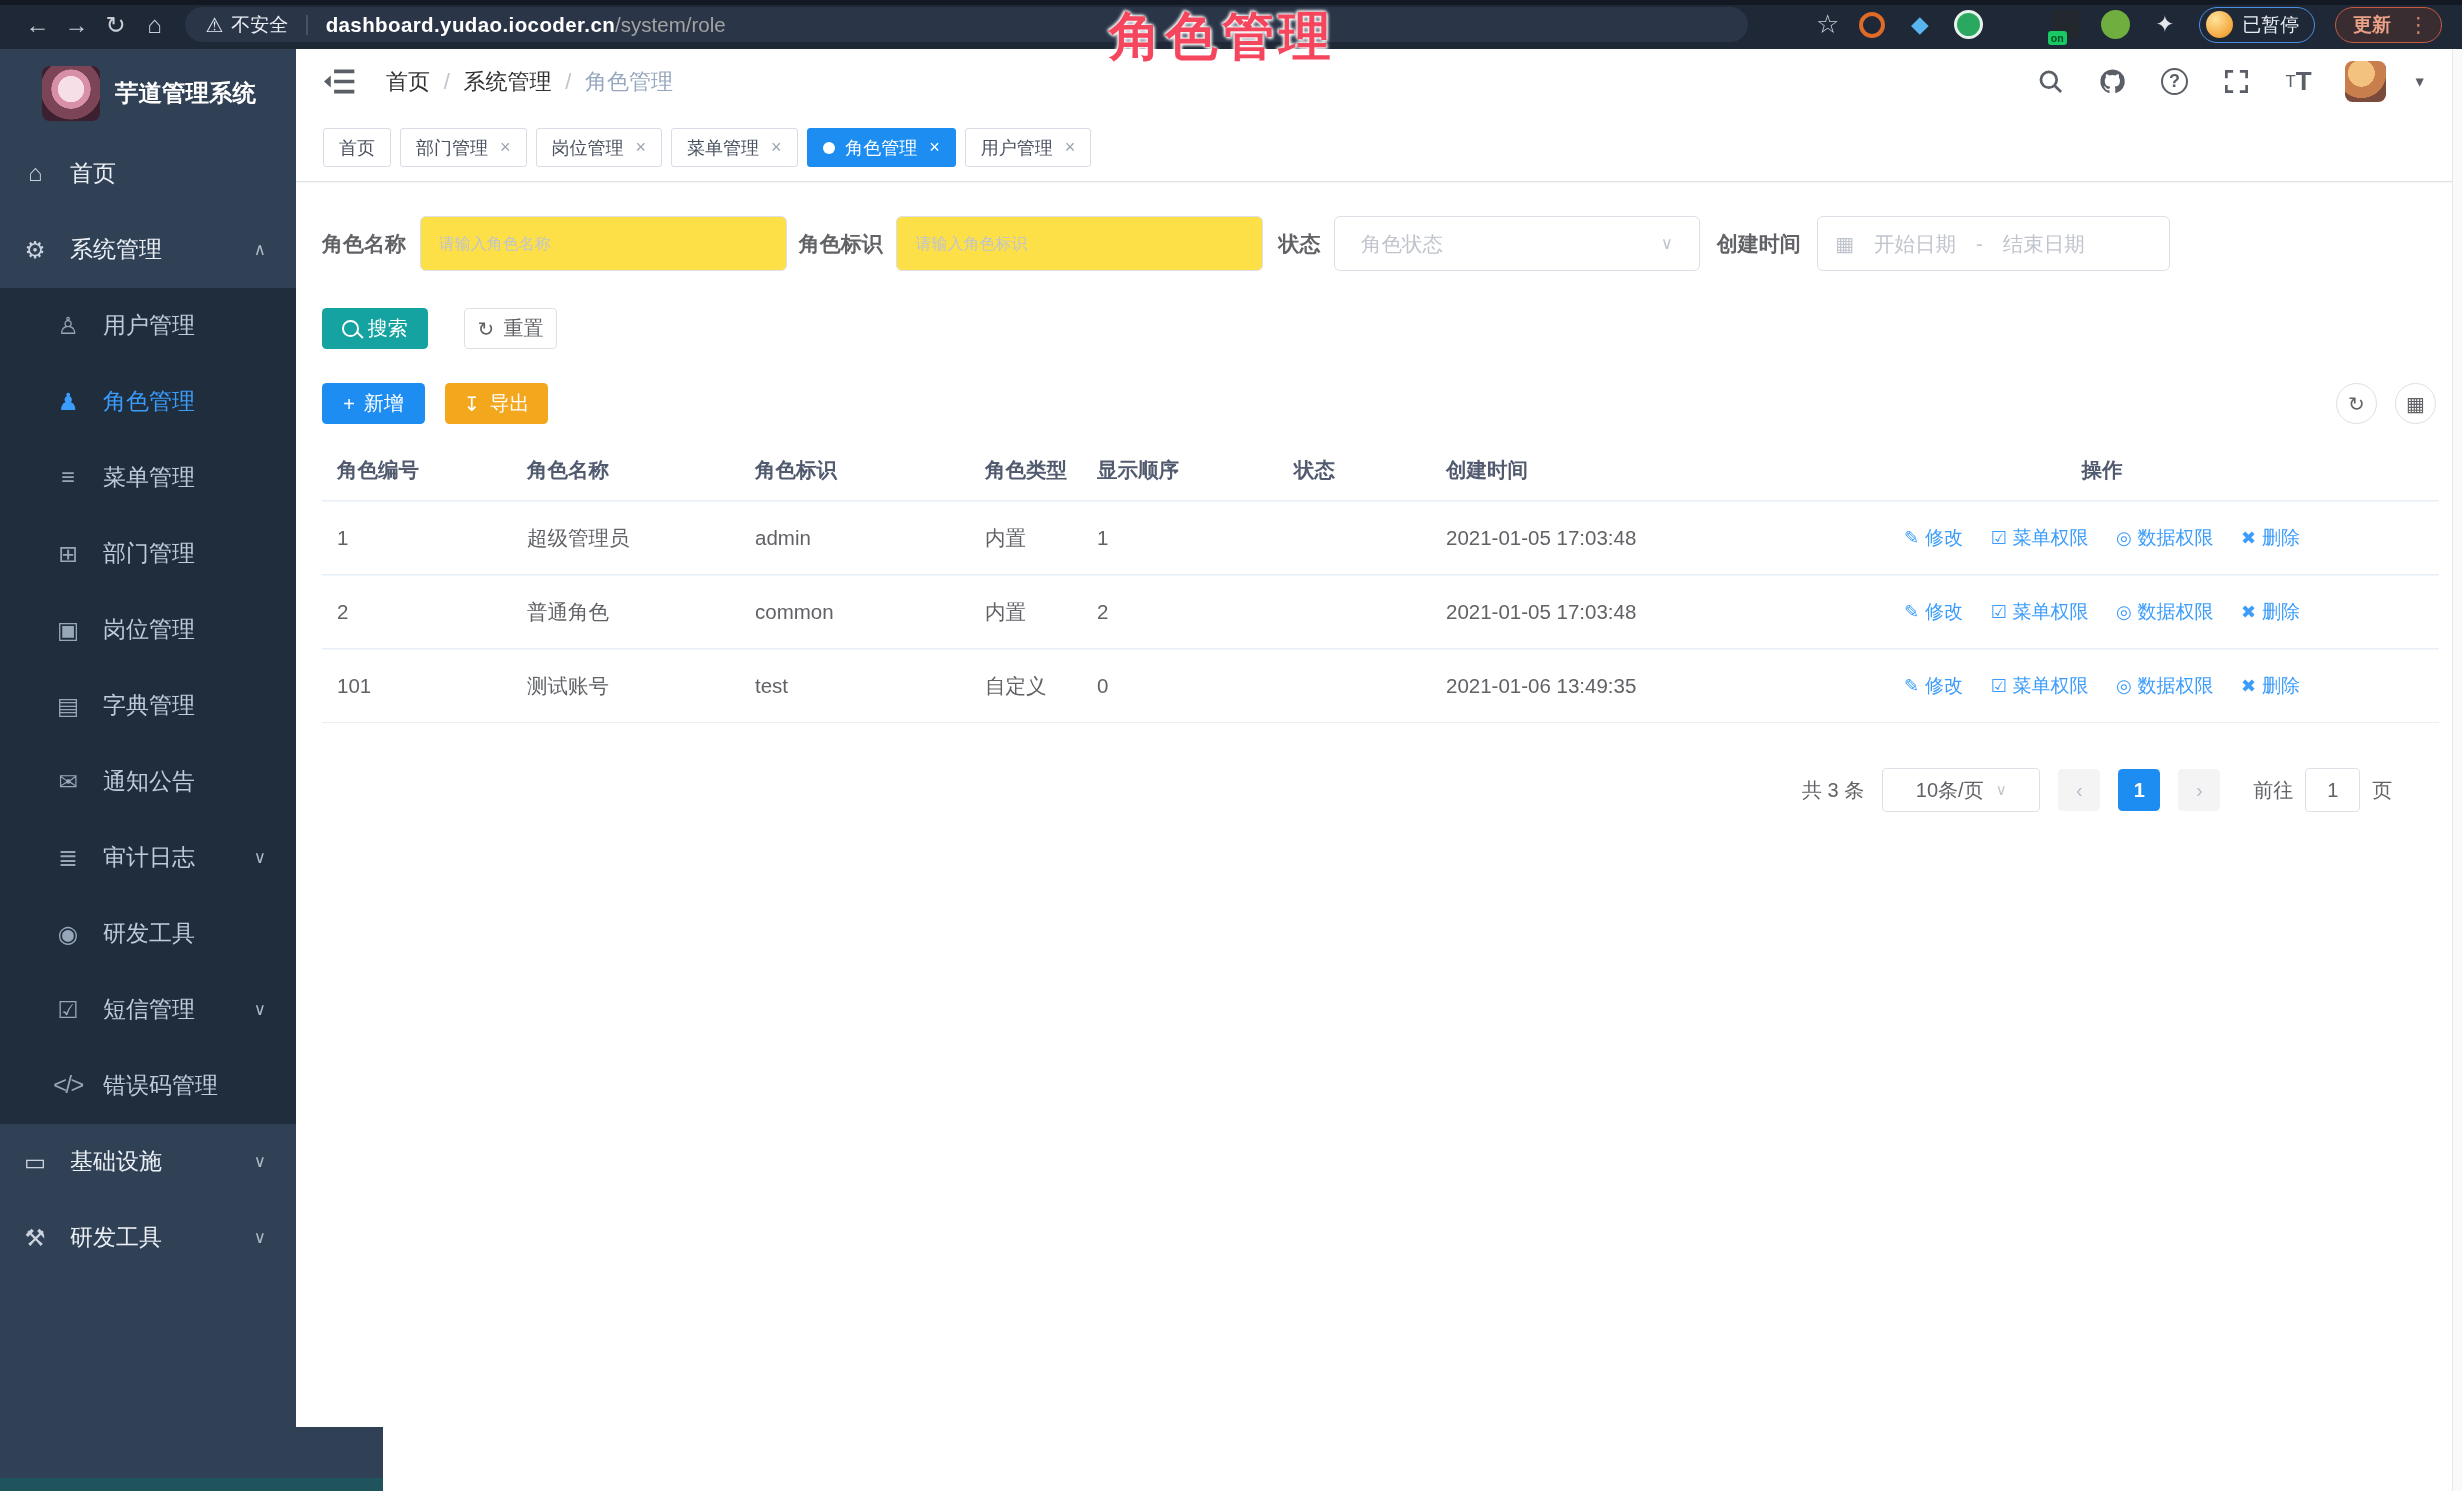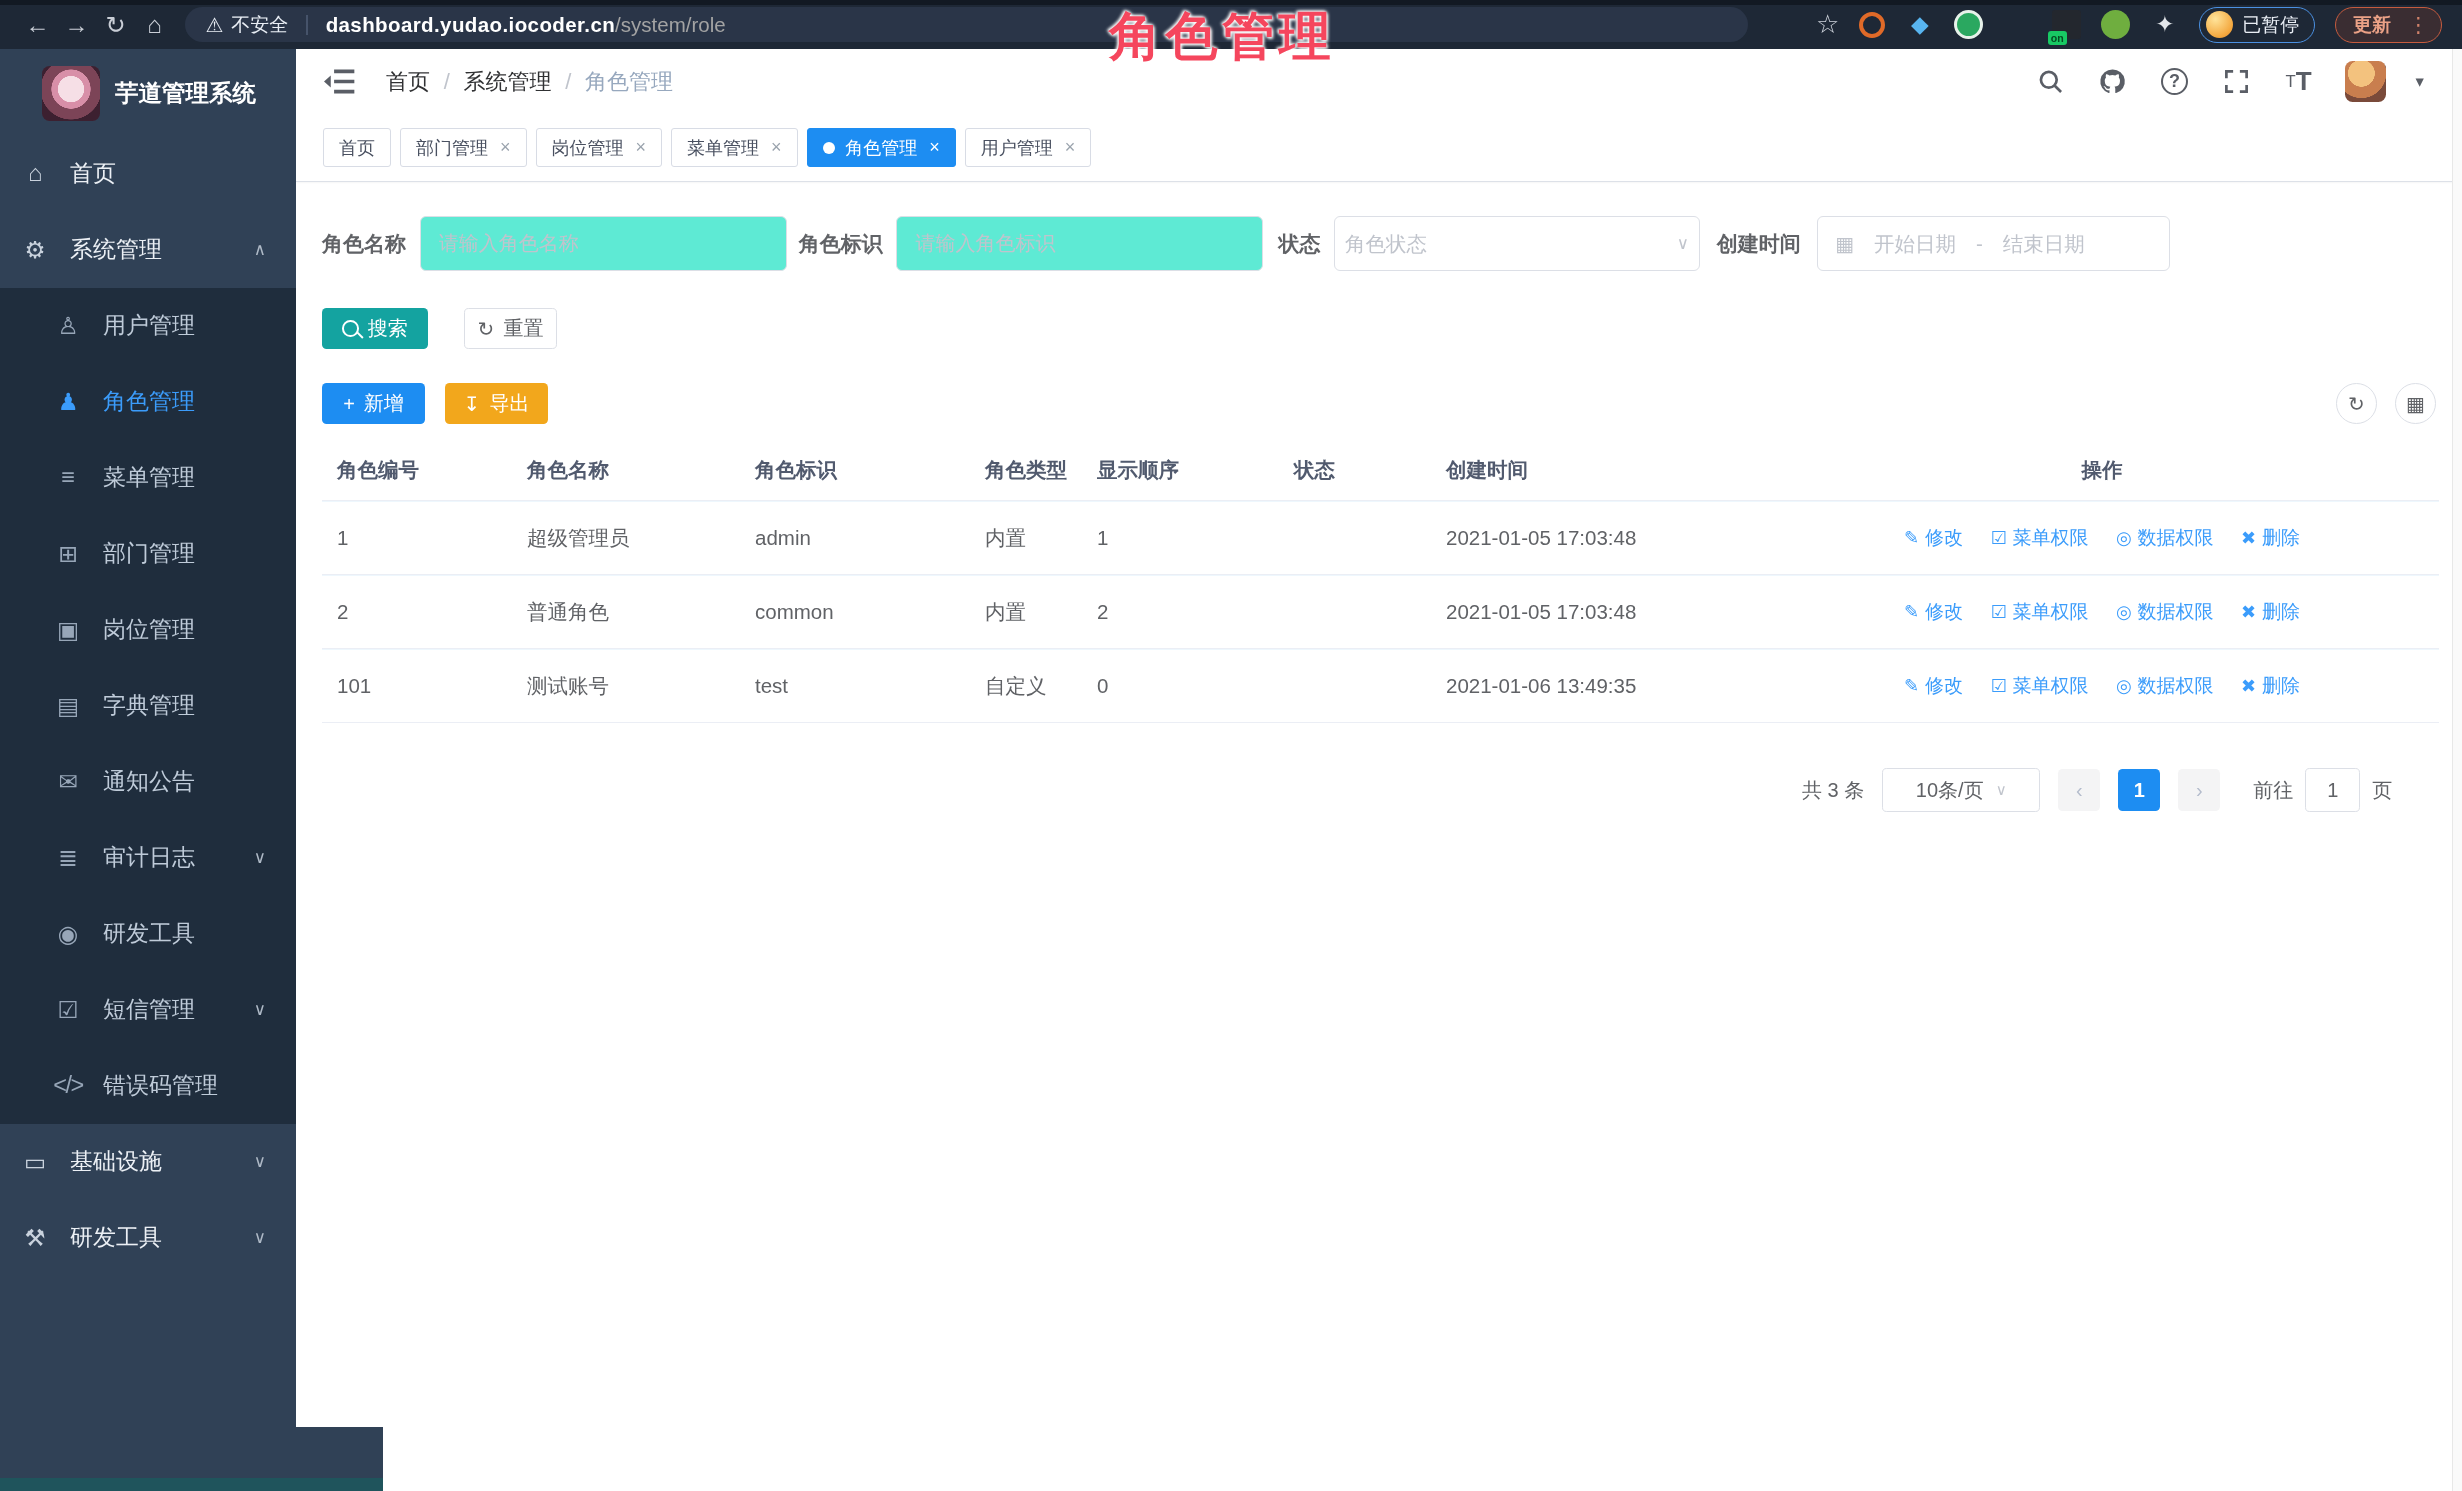--- a/index.html
+++ b/index.html
@@ -82,24 +82,24 @@
   
   .tabbar { left:296px; top:114px; width:2166px; height:68px; background:#fff; border-bottom:0.8px solid #dde1e8; display:flex; align-items:center; padding-left:27px; box-shadow:0 0.8px 2.3px rgba(0,21,41,.06); }
   .tab { height:39px; display:inline-flex; align-items:center; border:0.8px solid #d8dce5; background:#fff; padding:0 15px; margin-right:9px; font-size:18px; color:#495060; border-radius:3px; cursor:pointer; }
   .tab .x { margin-left:12px; font-size:18px; color:#9aa3ad; }
   .tab.active { background:#1d8df2; border-color:#1d8df2; color:#fff; }
   .tab.active .x { color:#fff; }
   .tab .dot { width:12px; height:12px; border-radius:50%; background:#fff; margin-right:10.6px; }
 
   
   .flabel { font-weight:bold; font-size:21px; color:#606266; white-space:nowrap; }
-  .finput { height:55px; border:0.8px solid #dcdfe6; border-radius:6px; font-size:20px; padding:0 18px; color:#606266; outline:none; background:#5eead4;
+  .finput { height:55px; border:0.8px solid #dcdfe6; border-radius:6px; font-size:16px; padding:0 18px; color:#606266; outline:none; background:#fde047;
             font-family:"Liberation Sans","DejaVu Sans",sans-serif; }
   .finput::placeholder { color:#c0c4cc; }
-  .fselect { height:55px; border:0.8px solid #dcdfe6; border-radius:6px; display:flex; align-items:center; padding:0 10px; color:#c0c4cc; font-size:20.5px; background:#fff; }
+  .fselect { height:55px; border:0.8px solid #dcdfe6; border-radius:6px; display:flex; align-items:center; padding:0 26px; color:#c0c4cc; font-size:20.5px; background:#fff; }
   .fselect .sel-caret { margin-left:auto; color:#c0c4cc; font-size:16.7px; }
   .daterange { height:55px; border:0.8px solid #dcdfe6; border-radius:6px; display:flex; align-items:center; padding:0 16.7px; color:#c0c4cc; font-size:20.5px; background:#fff; gap:20px; }
   .cal-ic { font-size:20px; color:#c0c4cc; }
 
   
   .btn { height:41px; border-radius:4.6px; font-size:20px; display:inline-flex; align-items:center; justify-content:center; gap:9px; border:0.8px solid transparent; cursor:pointer; font-family:inherit; }
   .btn-search { background:#14a3a0; color:#fff; width:106px; }
   .btn-reset  { background:#fff; border-color:#dcdfe6; color:#606266; width:93px; }
   .btn-add    { background:#1d8df2; color:#fff; width:103px; }
   .btn-export { background:#f2a71c; color:#fff; width:103px; }

